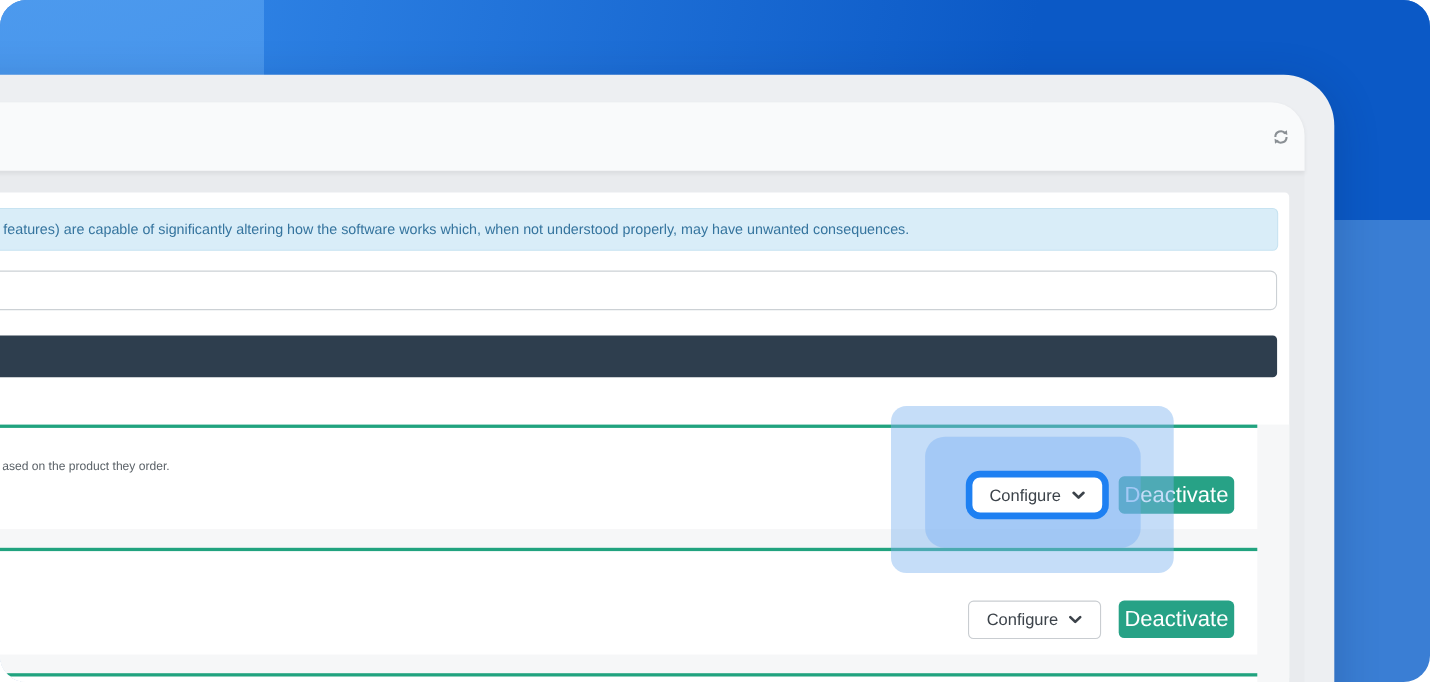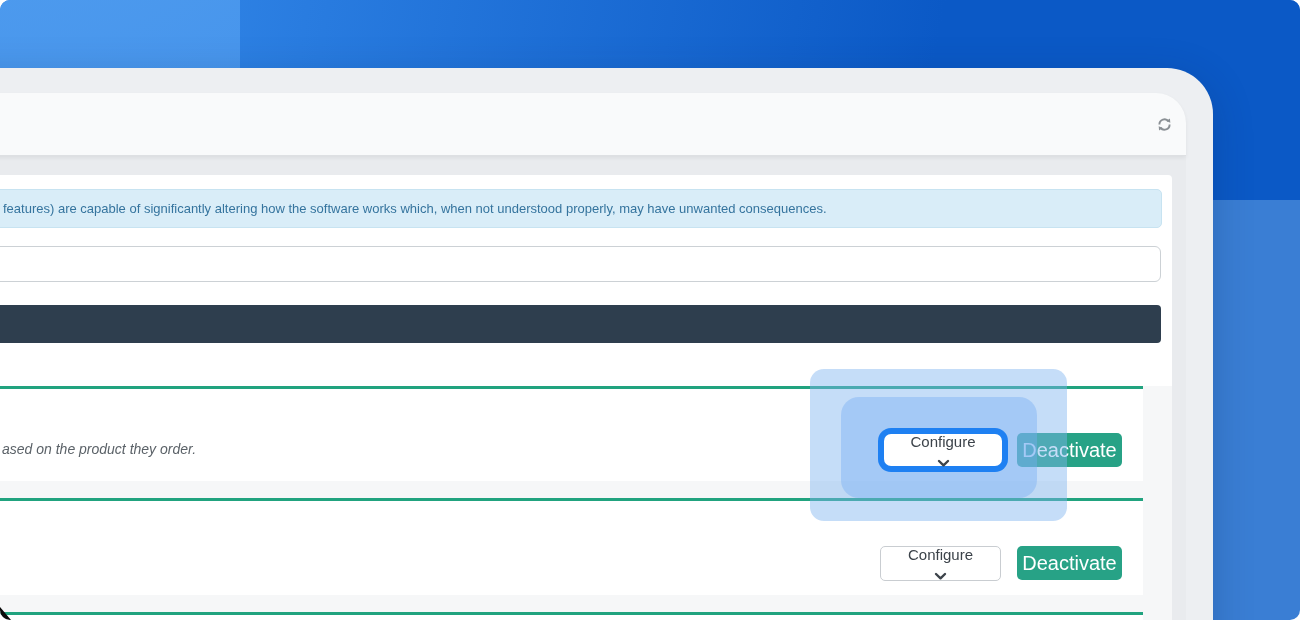--- a/index.html
+++ b/index.html
@@ -1,19 +1,19 @@
 <!DOCTYPE html>
 <html><head>
 <meta charset="utf-8">
 <style>
   html,body{margin:0;padding:0;background:#ffffff;}
   body{font-family:"Liberation Sans","DejaVu Sans",sans-serif;}
   #screen{
     position:relative;width:1300px;height:620px;overflow:hidden;
-    border-radius:10px;background:#3a7ed4;
+    border-radius:24px;background:#3a7ed4;
   }
   #screen *{box-sizing:border-box;}
   .abs{position:absolute;}
 
   
   .bg-circle{
     left:-354px;top:-714px;width:828px;height:828px;border-radius:50%;
     background:radial-gradient(circle at 38% 42%, #58a4f1, #4795ec 75%);
     z-index:1;
   }
@@ -75,31 +75,30 @@
     background:#f6f7f8;z-index:5;
   }
   .feature-row{
     left:-200px;width:1343px;background:#ffffff;
     border-top:3px solid #21a37f;z-index:6;
   }
   .row-1{top:386px;height:95px;}
   .row-2{top:498px;height:97px;}
   .row-3{top:612px;height:20px;}
   .row-desc{
-    position:absolute;left:202px;top:52px;
-    font-size:14px;color:#5b6268;white-space:nowrap;font-style:italic;
+    position:absolute;left:202px;top:29px;
+    font-size:11px;color:#5b6268;white-space:nowrap;
   }
 
   
   .btn-configure{
     display:flex;align-items:center;justify-content:center;gap:9px;
     background:#ffffff;color:#3c434a;font-size:15px;
     font-family:"Liberation Sans","DejaVu Sans",sans-serif;
     cursor:pointer;
-    flex-direction:column;
   }
   .cfg-highlight{
     left:884px;top:434px;width:118px;height:32px;border:none;
     border-radius:7px;box-shadow:0 0 0 6px #1e80f2;z-index:10;
   }
   .cfg-normal{
     left:880px;top:546px;width:121px;height:35px;
     border:1px solid #c9cdd1;border-radius:5px;z-index:6;
   }
   .btn-deactivate{

